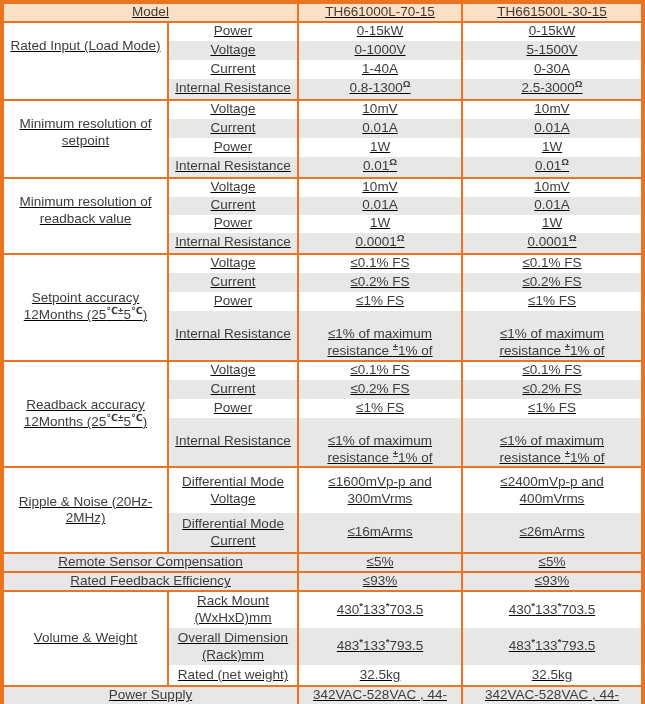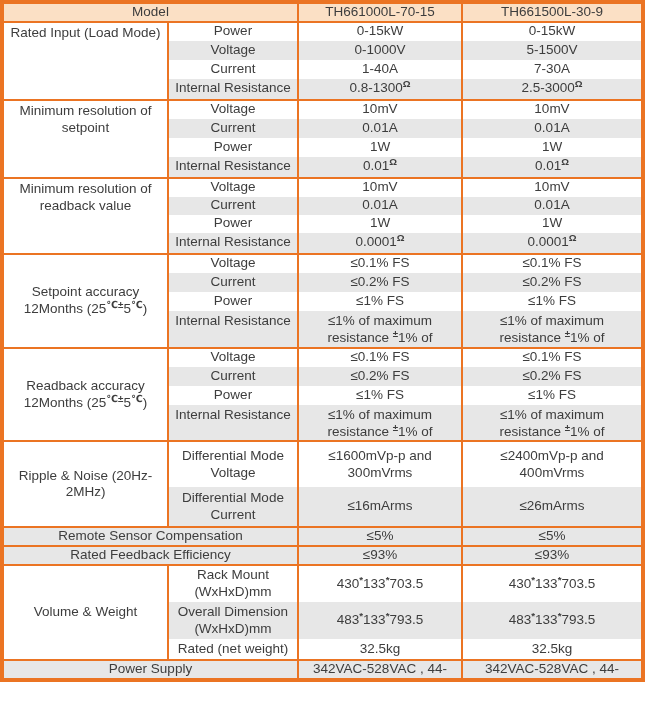--- a/index.html
+++ b/index.html
@@ -7,74 +7,75 @@
     --header-bg:#FBE0C5;
     --stripe:#E7E7E7;
     --text:#3D3D3D;
     --bg:#FFFFFF;
   }
   html,body{margin:0;padding:0;background:#fff;}
   .frame{
     width:645px;height:704px;box-sizing:border-box;overflow:hidden;
     background:var(--bg);
     font-family:"Liberation Sans","DejaVu Sans",sans-serif;
+    text-decoration:underline;
   }
   table.spec{
     width:645px;box-sizing:border-box;table-layout:fixed;
     border-collapse:collapse;
     border:4px solid var(--accent);
   }
   td{
     border:0;
     font-size:13.5px;line-height:1.25;color:var(--text);
     text-align:center;vertical-align:middle;
     white-space:pre-line;
     padding:0 3px;overflow:hidden;
   }
   .v{border-left:2px solid var(--accent);}
   tr.sec > td{border-top:2px solid var(--accent);}
   .g{background:var(--stripe);}
   .hdr{background:var(--header-bg);}
-  .t{vertical-align:top;padding-top:2px;}
+  .t{vertical-align:top;padding-top:15px;}
   sup{font-size:0.72em;font-weight:bold;line-height:0;}
 </style>
 </head>
 <body>
 
 <div class="frame">
 <table class="spec">
   <colgroup>
     <col style="width:166px">
         <col style="width:130px">
         <col style="width:164px">
         <col>
   </colgroup>
 
   <tbody>
         <tr style="height:19px">
     <td colspan="2" class="hdr">Model</td>
     <td class="hdr v">TH661000L-70-15</td>
-    <td class="hdr v">TH661500L-30-9</td>
+    <td class="hdr v">TH661500L-30-15</td>
   </tr>
 
   <tr class="sec" style="height:19px">
     <td rowspan="4" class="t">Rated Input (Load Mode)</td>
     <td class="v">Power</td>
     <td class="v">0-15kW</td>
     <td class="v">0-15kW</td>
   </tr>
   <tr style="height:19px">
     <td class="v g">Voltage</td>
     <td class="v g">0-1000V</td>
     <td class="v g">5-1500V</td>
   </tr>
   <tr style="height:19px">
     <td class="v">Current</td>
     <td class="v">1-40A</td>
-    <td class="v">7-30A</td>
+    <td class="v">0-30A</td>
   </tr>
   <tr style="height:21px">
     <td class="v g">Internal Resistance</td>
     <td class="v g">0.8-1300<sup>Ω</sup></td>
     <td class="v g">2.5-3000<sup>Ω</sup></td>
   </tr>
 
   <tr class="sec" style="height:19px">
     <td rowspan="4" class="t">Minimum resolution of
 setpoint</td>
@@ -202,21 +203,21 @@
 
   <tr class="sec" style="height:37px">
     <td rowspan="3">Volume &amp; Weight</td>
     <td class="v">Rack Mount
 (WxHxD)mm</td>
     <td class="v">430<sup>*</sup>133<sup>*</sup>703.5</td>
     <td class="v">430<sup>*</sup>133<sup>*</sup>703.5</td>
   </tr>
   <tr style="height:37px">
     <td class="v g">Overall Dimension
-(WxHxD)mm</td>
+(Rack)mm</td>
     <td class="v g">483<sup>*</sup>133<sup>*</sup>793.5</td>
     <td class="v g">483<sup>*</sup>133<sup>*</sup>793.5</td>
   </tr>
   <tr style="height:21px">
     <td class="v">Rated (net weight)</td>
     <td class="v">32.5kg</td>
     <td class="v">32.5kg</td>
   </tr>
 
   <tr class="sec" style="height:20px">

